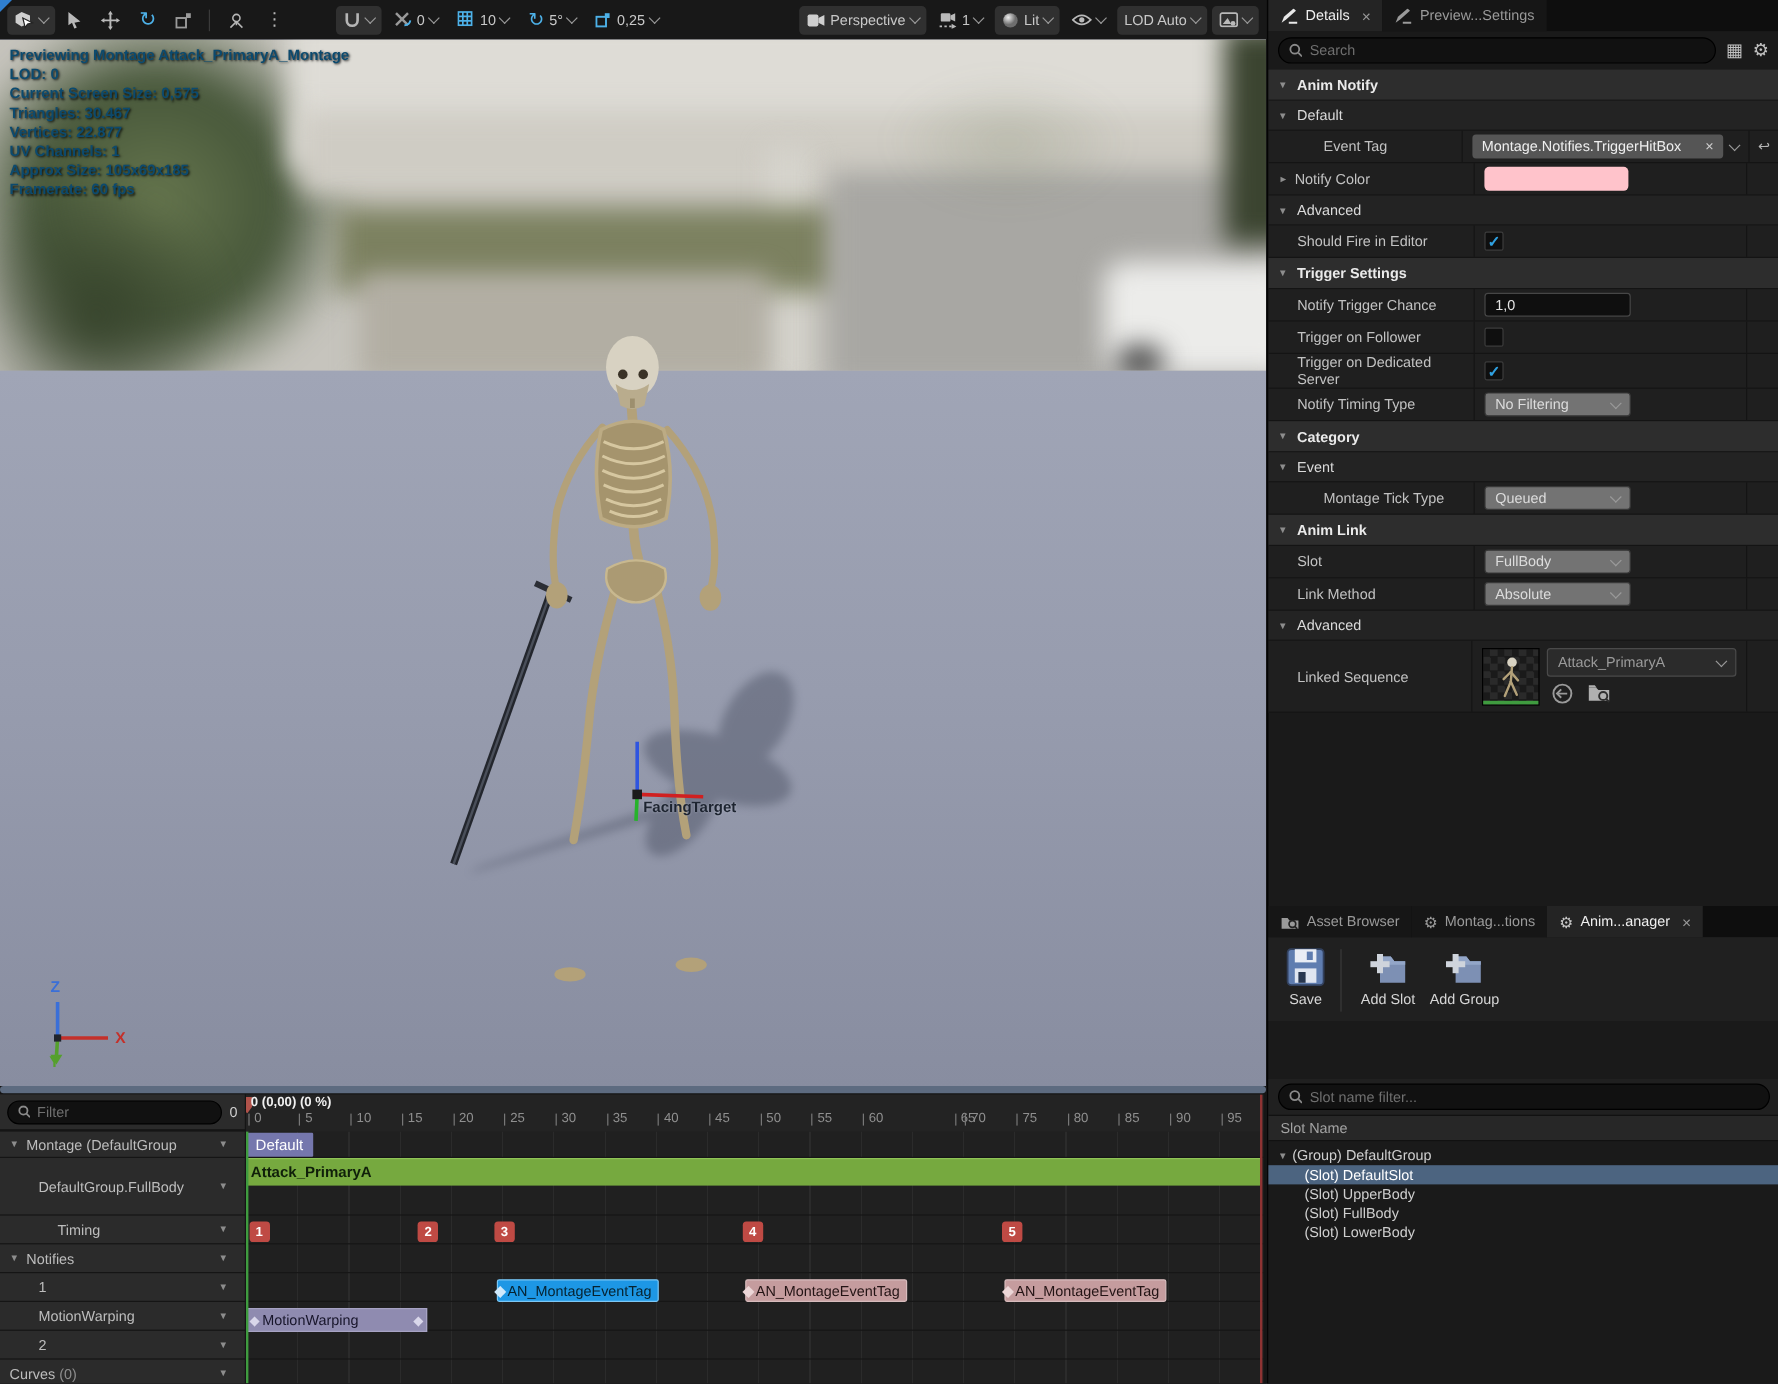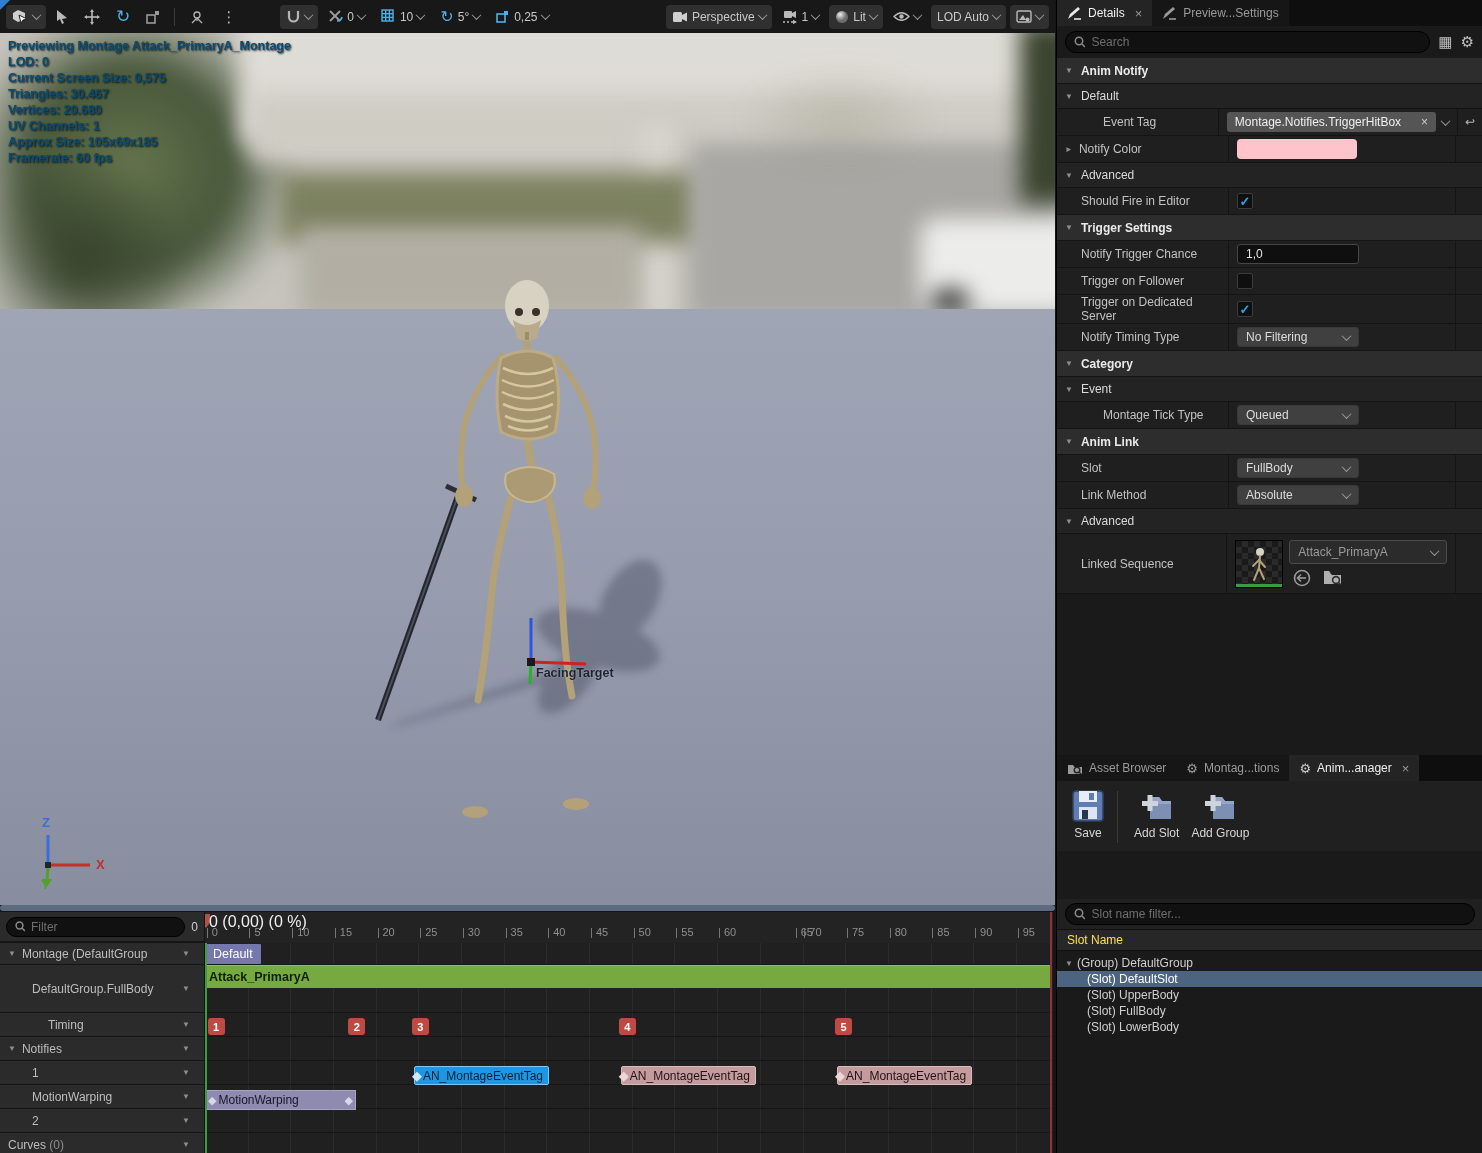--- a/index.html
+++ b/index.html
@@ -49,21 +49,21 @@
   .tri-down { color:#8d8d8d; font-size:8px; }
   #tl-filter { left:0; top:7px; width:204px; height:29px; background:#2b2b2b; display:flex; align-items:center; padding:0 6px; gap:6px; }
   .searchpill { display:flex; align-items:center; gap:6px; background:#111; border:1px solid #000;
     border-radius:11px; height:20px; padding:0 8px; flex:1; color:#7a7a7a; }
   .searchpill input { background:transparent; border:0; outline:0; color:#cfcfcf; width:100%; font-size:12px; font-family:"Liberation Sans",sans-serif; }
   .searchpill input::placeholder { color:#6f6f6f; }
   #grid { left:205px; top:7px; width:848px; height:241px; background:#202020; overflow:hidden; }
   #ruler { position:absolute; left:0; top:0; width:848px; height:31px; background:#232323; }
   .tick { position:absolute; top:14px; color:#8f8f8f; font-size:11px; }
   .tick::before { content:""; position:absolute; left:-5px; top:2px; width:1px; height:10px; background:#777; }
-  #playhead-label { position:absolute; left:4px; top:1px; color:#efefef; font-size:16px; font-weight:normal; }
+  #playhead-label { position:absolute; left:4px; top:1px; color:#efefef; font-size:11px; font-weight:bold; }
   #playhead-handle { position:absolute; left:-3px; top:2px; width:8px; height:14px; background:#b0524a;
     clip-path:polygon(0 0,100% 0,100% 60%,50% 100%,0 60%); }
   .gridlines { position:absolute; left:0; top:31px; width:848px; height:210px;
     background-image:repeating-linear-gradient(to right,#2b2b2b 0 1px,transparent 1px 42.68px); }
   .gridrow { position:absolute; left:0; width:848px; border-bottom:1px solid #161616; }
   #montage-bar { position:absolute; left:0; top:53px; width:846px; height:23px; background:#76a93f;
     border-top:1px solid #8fc457; color:#10200a; display:flex; align-items:center; padding:0 4px; font-weight:bold; font-size:12.5px; cursor:pointer; }
   #section-chip { position:absolute; left:0; top:32px; height:20px; background:#7577ad; color:#fff;
     padding:0 8px; display:flex; align-items:center; font-size:12.5px; border-radius:1px; cursor:pointer; }
   .tmark { position:absolute; top:106px; width:17px; height:17px; background:#bf4a44; color:#fff;
@@ -97,40 +97,40 @@
   .dgut { width:26px; display:flex; align-items:center; justify-content:center; color:#b5b5b5; }
   .dsection { display:flex; align-items:center; gap:8px; background:#2d2d2d; border-bottom:1px solid #141414;
     height:26px; padding-left:8px; color:#eaeaea; font-weight:bold; cursor:pointer; }
   .dsub { display:flex; align-items:center; gap:8px; background:#232323; border-bottom:1px solid #141414;
     height:25px; padding-left:8px; color:#dadada; cursor:pointer; }
   .checkbox { width:16px; height:16px; background:#0f0f0f; border:1px solid #3c3c3c; border-radius:2px;
     display:flex; align-items:center; justify-content:center; cursor:pointer; }
   .checkbox.on::after { content:"✓"; color:#2fa0e0; font-weight:bold; font-size:13px; }
   .numinput { background:#0f0f0f; border:1px solid #464646; border-radius:3px; height:20px; width:122px;
     color:#e4e4e4; display:flex; align-items:center; padding:0 8px; cursor:text; }
-  .combo { background:#404040; border:1px solid #383838; border-radius:3px; height:20px; width:122px;
+  .combo { background:#737373; border:1px solid #383838; border-radius:3px; height:20px; width:122px;
     color:#dcdcdc; display:flex; align-items:center; justify-content:space-between; padding:0 8px; cursor:pointer; }
   .tagchip { background:#555; border-radius:3px; height:20px; display:flex; align-items:center; gap:20px;
     padding:0 8px; color:#efefef; cursor:pointer; }
   .tagchip .x { color:#cfcfcf; }
   .colorswatch { width:120px; height:20px; border-radius:4px; cursor:pointer; }
   .thumb { width:48px; height:48px; border:1px solid #000; position:relative; cursor:pointer;
     background:repeating-conic-gradient(#2a2a2a 0% 25%, #1a1a1a 0% 50%) 0 0 / 12px 12px; }
   .thumb::after { content:""; position:absolute; left:0; bottom:0; width:100%; height:3px; background:#3f9b3f; }
   .asset-combo { background:#2b2b2b; border:1px solid #4a4a4a; border-radius:3px; height:24px; width:158px;
     color:#9a9a9a; display:flex; align-items:center; justify-content:space-between; padding:0 8px; cursor:pointer; }
 
   
   #lower-right { position:absolute; left:0; top:755px; width:426px; height:398px; background:#1a1a1a; }
   #sm-toolbar { display:flex; align-items:flex-start; gap:4px; padding:8px 10px 4px 10px; background:#202020; height:70px; }
   .sm-btn { display:flex; flex-direction:column; align-items:center; gap:3px; color:#d6d6d6; cursor:pointer; padding:0 4px; }
   .sm-sep { width:1px; height:52px; background:#3a3a3a; margin:2px 8px 0 4px; }
   #sm-search { padding:4px 8px; background:#202020;margin-top:48px; }
   #sm-colhdr { background:#272727; border-top:1px solid #111; border-bottom:1px solid #111;
-    height:22px; display:flex; align-items:center; padding-left:10px; color:#fde047; }
+    height:22px; display:flex; align-items:center; padding-left:10px; color:#a3a3a3; }
   .slotrow { height:16px; display:flex; align-items:center; gap:4px; color:#cfcfcf; padding-left:8px; cursor:pointer; font-size:12px; }
   .slotrow.sel { background:#4c6480; color:#fff; }
   .slotrow.ind { padding-left:30px; }
 
   svg { display:block; }
 </style>
 </head>
 <body>
 
 <div id="root">
@@ -379,21 +379,21 @@
           <line x1="197" y1="104" x2="197" y2="112" stroke="#9d8f6e" stroke-width="4"></line>
         </g>
       </g>
     </svg>
 
     <div id="stats" class="abs">
       <div class="statline">Previewing Montage Attack_PrimaryA_Montage</div>
       <div class="statline">LOD: 0</div>
       <div class="statline">Current Screen Size: 0,575</div>
       <div class="statline">Triangles: 30.467</div>
-      <div class="statline">Vertices: 20.680</div>
+      <div class="statline">Vertices: 22.877</div>
       <div class="statline">UV Channels: 1</div>
       <div class="statline">Approx Size: 105x69x185</div>
       <div class="statline">Framerate: 60 fps</div>
     </div>
 
     <div id="ftgizmo" class="abs">
       <svg width="120" height="70">
         <line x1="33" y1="0" x2="33" y2="44" stroke="#2f55e0" stroke-width="3"></line>
         <line x1="33" y1="44" x2="88" y2="46" stroke="#d02020" stroke-width="3"></line>
         <line x1="33" y1="44" x2="32" y2="66" stroke="#26b32a" stroke-width="3"></line>

